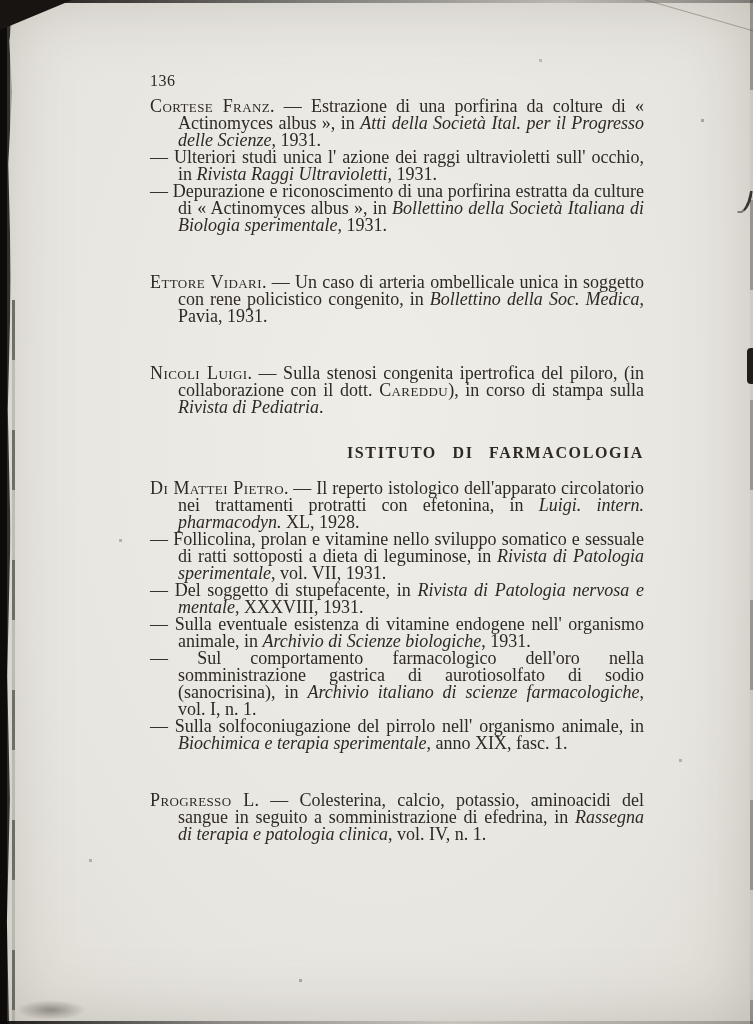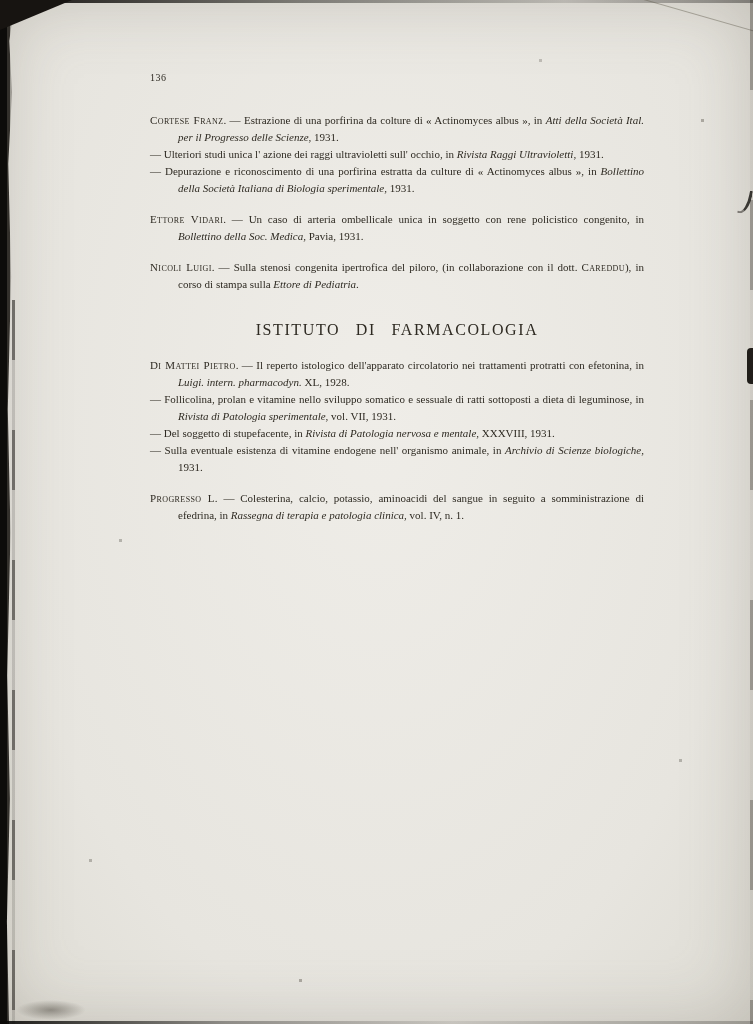--- a/index.html
+++ b/index.html
@@ -17,42 +17,42 @@
   }
 
   .content {
     position:absolute;
     left:150px; top:72px;
     width:494px;
     color:#2e2a22;
   }
 
   .page-number {
-    font-size:10px;
+    font-size:16px;
     letter-spacing:.5px;
-    margin-bottom:29px;
+    margin-bottom:8px;
   }
 
   .entry {
-    font-size:11px;
+    font-size:18px;
     line-height:17px;
     text-align:justify;
     padding-left:28px;
     text-indent:-28px;
   }
-  .entry.new-group { margin-top:14px; }
+  .entry.new-group { margin-top:40px; }
 
   .sc { font-variant:small-caps; letter-spacing:.4px; }
   .it { font-style:italic; }
   .rm { font-style:normal; }
 
   .section-heading {
     font-size:16px;
-    font-weight:normal;
-    text-align:center;
+    font-weight:bold;
+    text-align:right;
     letter-spacing:1.6px;
     word-spacing:10px;
     margin:28px 0 18px 0;
     color:#2e2a22;
   }
 
   
   .edge-left {
     position:absolute; left:0; top:0; width:15px; height:1024px;
     background:linear-gradient(90deg,#0d0c0a 0 7px,#33302b 7px 10px,rgba(50,46,40,.35) 10px 13px,transparent 13px);
@@ -129,23 +129,25 @@
   <div class="smudge-bl"></div>
   <div class="specks"></div>
 
   <div class="content">
     <div class="page-number">136</div>
     <div>
         <p class="entry"><span class="sc">Cortese Franz</span><span class="rm">. — Estrazione di una porfirina da colture di « Actinomyces albus », in </span><span class="it">Atti della Società Ital. per il Progresso delle Scienze</span><span class="rm">, 1931.</span></p>
         <p class="entry"><span class="rm">— Ulteriori studi unica l' azione dei raggi ultravioletti sull' occhio, in </span><span class="it">Rivista Raggi Ultravioletti</span><span class="rm">, 1931.</span></p>
         <p class="entry"><span class="rm">— Depurazione e riconoscimento di una porfirina estratta da culture di « Actinomyces albus », in </span><span class="it">Bollettino della Società Italiana di Biologia sperimentale</span><span class="rm">, 1931.</span></p>
         <p class="entry new-group"><span class="sc">Ettore Vidari</span><span class="rm">. — Un caso di arteria ombellicale unica in soggetto con rene policistico congenito, in </span><span class="it">Bollettino della Soc. Medica</span><span class="rm">, Pavia, 1931.</span></p>
-        <p class="entry new-group"><span class="sc">Nicoli Luigi</span><span class="rm">. — Sulla stenosi congenita ipertrofica del piloro, (in collaborazione con il dott. </span><span class="sc">Careddu</span><span class="rm">), in corso di stampa sulla </span><span class="it">Ettore di Pediatria</span><span class="rm">.</span></p>
+        <p class="entry new-group"><span class="sc">Nicoli Luigi</span><span class="rm">. — Sulla stenosi congenita ipertrofica del piloro, (in collaborazione con il dott. </span><span class="sc">Careddu</span><span class="rm">), in corso di stampa sulla </span><span class="it">Rivista di Pediatria</span><span class="rm">.</span></p>
         <h2 class="section-heading">ISTITUTO DI FARMACOLOGIA</h2>
         <p class="entry"><span class="sc">Di Mattei Pietro</span><span class="rm">. — Il reperto istologico dell'apparato circolatorio nei trattamenti protratti con efetonina, in </span><span class="it">Luigi. intern. pharmacodyn.</span><span class="rm"> XL, 1928.</span></p>
         <p class="entry"><span class="rm">— Follicolina, prolan e vitamine nello sviluppo somatico e sessuale di ratti sottoposti a dieta di leguminose, in </span><span class="it">Rivista di Patologia sperimentale</span><span class="rm">, vol. VII, 1931.</span></p>
         <p class="entry"><span class="rm">— Del soggetto di stupefacente, in </span><span class="it">Rivista di Patologia nervosa e mentale</span><span class="rm">, XXXVIII, 1931.</span></p>
         <p class="entry"><span class="rm">— Sulla eventuale esistenza di vitamine endogene nell' organismo animale, in </span><span class="it">Archivio di Scienze biologiche</span><span class="rm">, 1931.</span></p>
+        <p class="entry"><span class="rm">— Sul comportamento farmacologico dell'oro nella somministrazione gastrica di aurotiosolfato di sodio (sanocrisina), in </span><span class="it">Archivio italiano di scienze farmacologiche</span><span class="rm">, vol. I, n. 1.</span></p>
+        <p class="entry"><span class="rm">— Sulla solfoconiugazione del pirrolo nell' organismo animale, in </span><span class="it">Biochimica e terapia sperimentale</span><span class="rm">, anno XIX, fasc. 1.</span></p>
         <p class="entry new-group"><span class="sc">Progresso L</span><span class="rm">. — Colesterina, calcio, potassio, aminoacidi del sangue in seguito a somministrazione di efedrina, in </span><span class="it">Rassegna di terapia e patologia clinica</span><span class="rm">, vol. IV, n. 1.</span></p>
       </div>
   </div>
 
 </div>
 
 </body></html>

